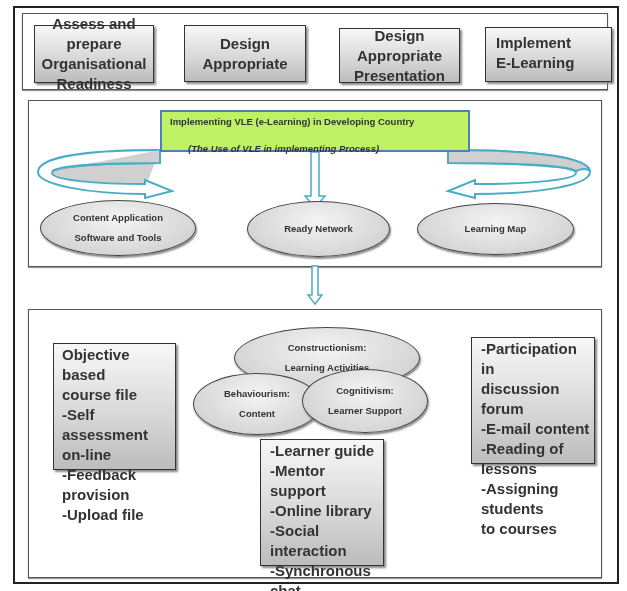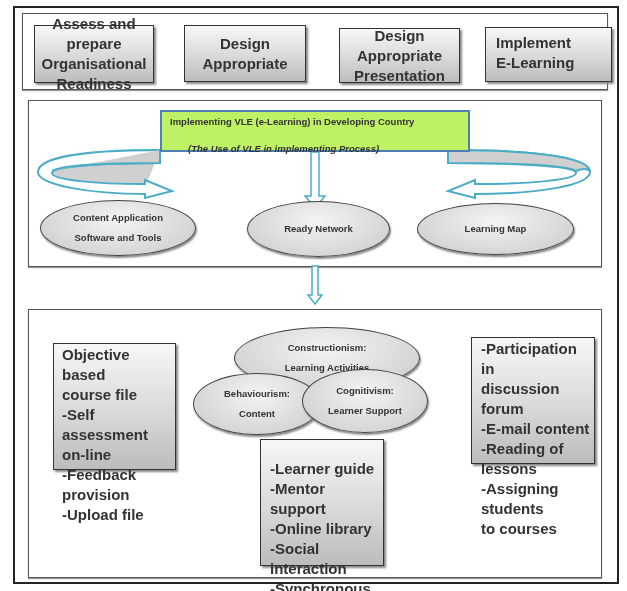--- a/index.html
+++ b/index.html
@@ -116,20 +116,20 @@
 
 <div class="gbox" style="left:455px;top:337px;width:124px;height:127px;padding:1px 0 0 9px;margin-left:16px;">
   <div class="ln">-Participation in</div>
   <div class="ln">discussion forum</div>
   <div class="ln">-E-mail content</div>
   <div class="ln">-Reading of lessons</div>
   <div class="ln">-Assigning students</div>
   <div class="ln">to courses</div>
 </div>
 
-<div class="gbox" style="left:260px;top:439px;width:124px;height:127px;padding:19px 0 0 9px;">
+<div class="gbox" style="left:260px;top:439px;width:124px;height:127px;padding:1px 0 0 9px;">
   <div class="ln">-Learner guide</div>
   <div class="ln">-Mentor support</div>
   <div class="ln">-Online library</div>
   <div class="ln">-Social interaction</div>
   <div class="ln">-Synchronous chat</div>
   <div class="ln">-Counselling</div>
 </div>
 
 </body></html>

